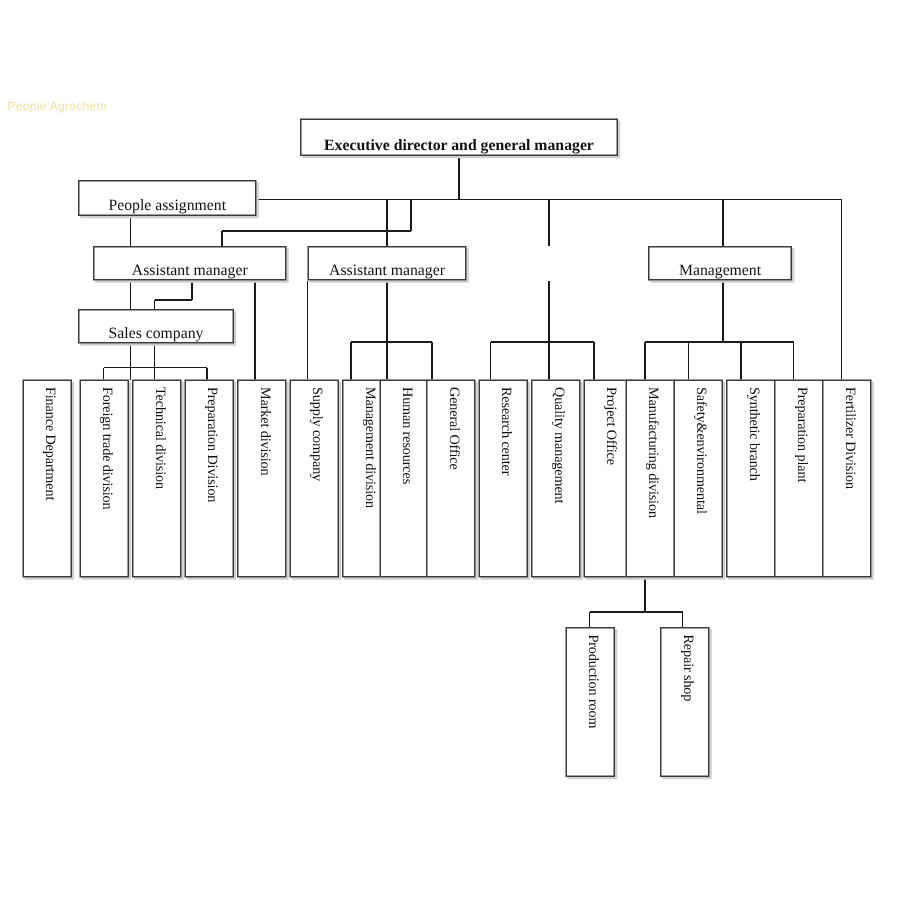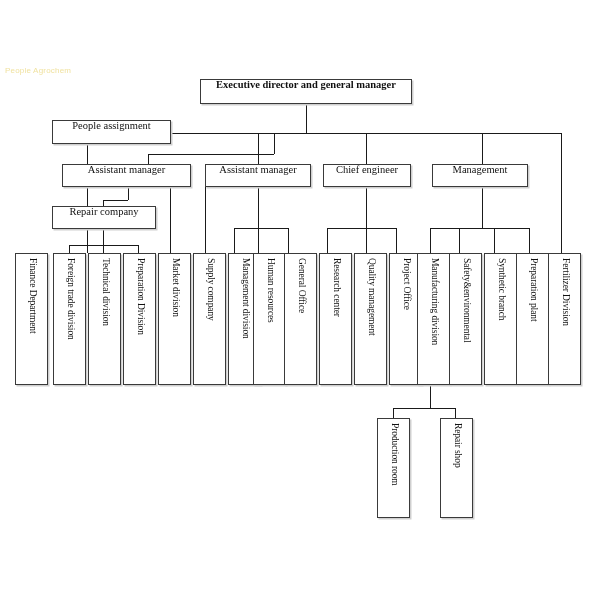--- a/index.html
+++ b/index.html
@@ -47,21 +47,21 @@
   
   .node {
     position: absolute;
     box-sizing: border-box;
     background: #ffffff;
     border: 1px solid #3a3a3a;
     box-shadow: 1.5px 1.5px 0 #cfcfcf;
   }
   .node.h {
     display: flex;
-    align-items: flex-start;
+    align-items: flex-end;
     justify-content: center;
   }
   .node.h .lbl {
     font-size: 10.5px;
     color: #111;
     white-space: nowrap;
     line-height: 1;
   }
   .node.root .lbl { font-size: 10.5px; font-weight: 700; }
   
@@ -155,29 +155,26 @@
   <div class="node h" style="left:52px; top:120px; width:119px; height:24px;">
     <span class="lbl">People assignment</span>
   </div>
 
   <div class="node h" style="left:62px; top:164px; width:129px; height:23px;">
     <span class="lbl">Assistant manager</span>
   </div>
   <div class="node h" style="left:205px; top:164px; width:106px; height:23px;">
     <span class="lbl">Assistant manager</span>
   </div>
-  <div class="node h" style="left:323px; top:164px; width:88px; height:23px;">
-    <span class="lbl">Chief engineer</span>
-  </div>
   <div class="node h" style="left:432px; top:164px; width:96px; height:23px;">
     <span class="lbl">Management</span>
   </div>
 
   <div class="node h" style="left:52px; top:206px; width:104px; height:23px;">
-    <span class="lbl">Repair company</span>
+    <span class="lbl">Sales company</span>
   </div>
 
   <div class="node v" style="left:15px; top:253px; width:33px; height:132px;">
     <span class="lbl">Finance Department</span>
   </div>
   <div class="node v" style="left:53px; top:253px; width:33px; height:132px;">
     <span class="lbl">Foreign trade division</span>
   </div>
   <div class="node v" style="left:88px; top:253px; width:33px; height:132px;">
     <span class="lbl">Technical division</span>

